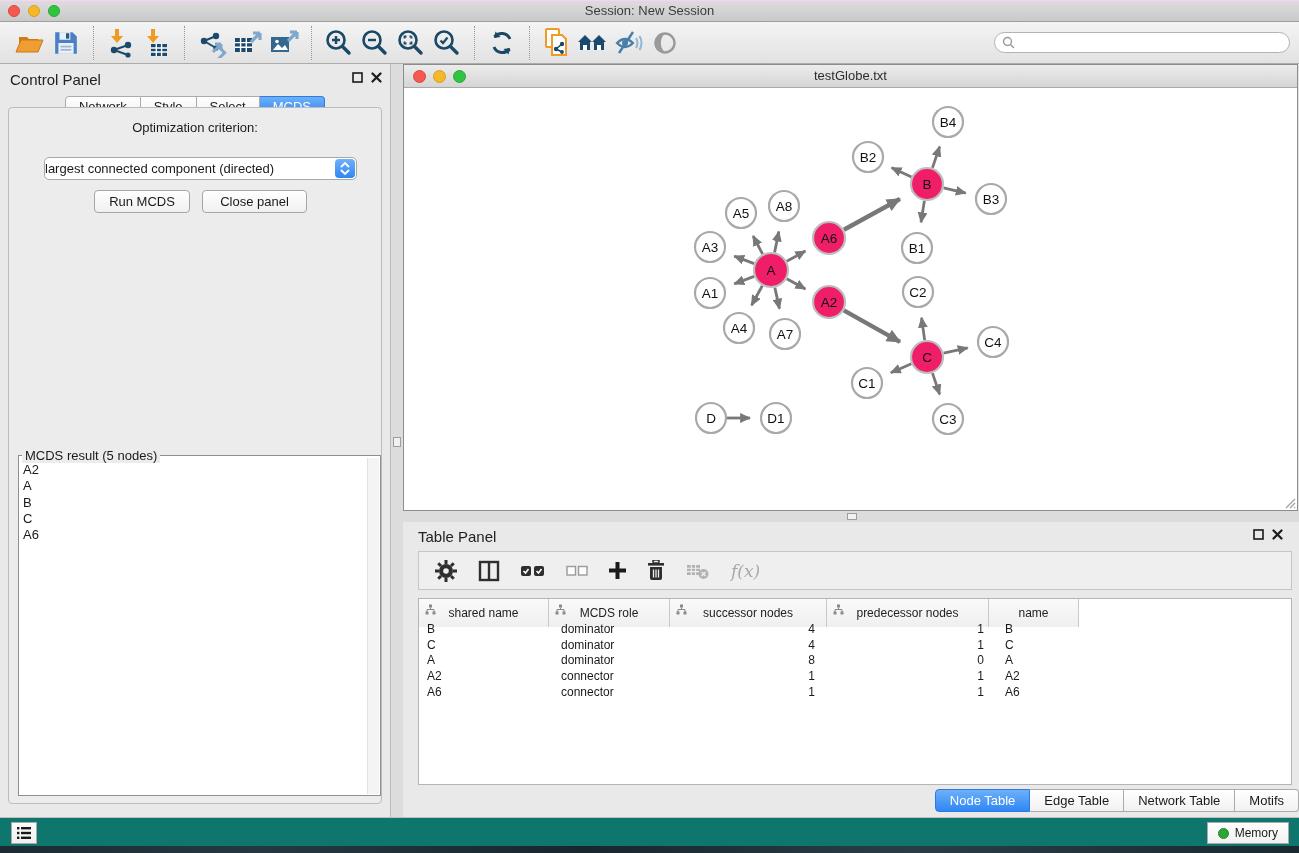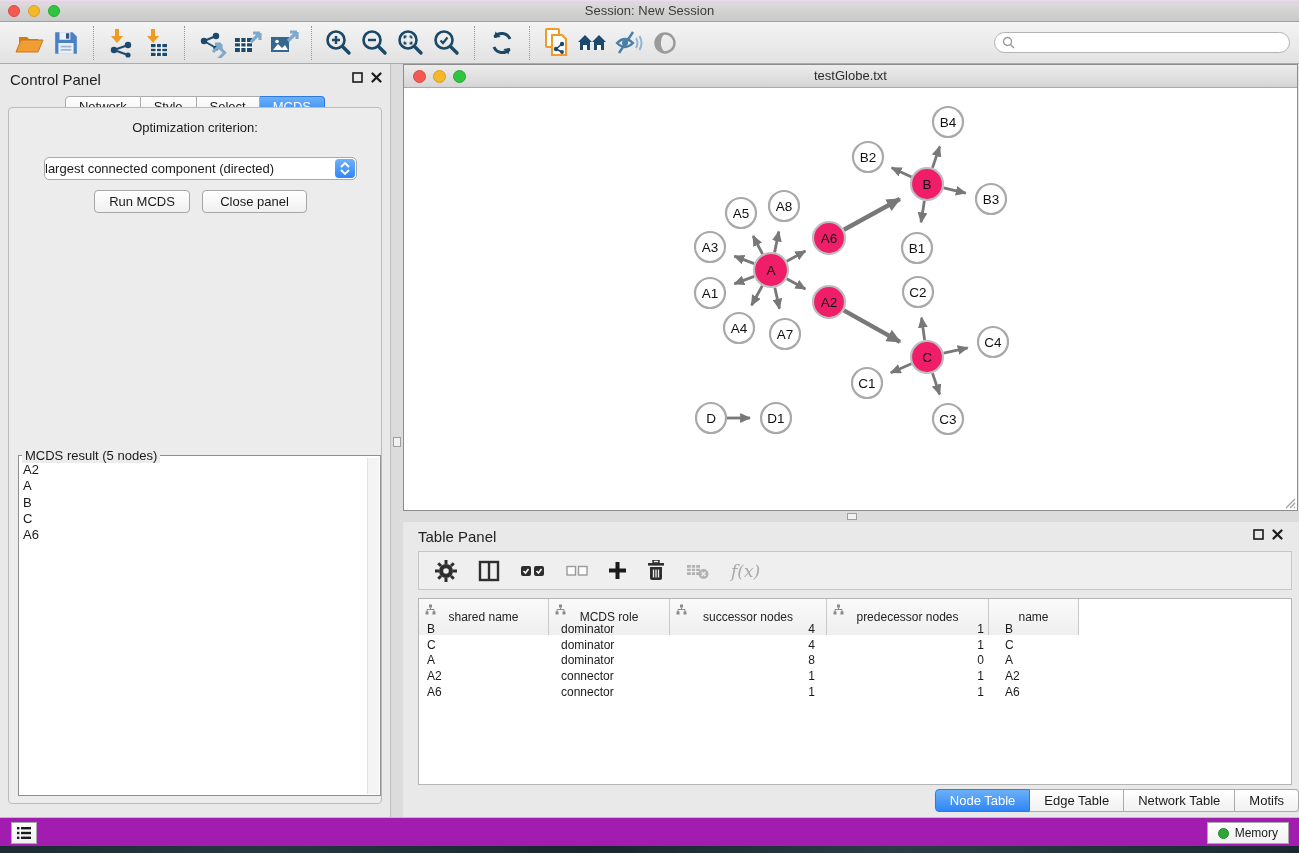--- a/index.html
+++ b/index.html
@@ -87,35 +87,35 @@
   #table-panel .panel-title{left:15px;top:6px;}
   #table-panel .panel-icons{right:16px;top:7px;}
   .tp-toolbar{position:absolute;left:15px;top:29px;width:874px;height:39px;background:#efefef;
     border:1px solid #c6c6c6;display:flex;align-items:center;gap:21px;padding-left:16px;}
   .tp-icon{display:flex;align-items:center;justify-content:center;}
   .fx-label{font:italic 17px "DejaVu Serif",serif;color:#a8a8a8;}
   .tp-table{position:absolute;left:15px;top:76px;width:874px;height:187px;background:#fff;
     border:1px solid #b5b5b5;overflow:hidden;}
   .th-row{position:absolute;left:0;top:0;height:21px;display:flex;border-bottom:1px solid #bdbdbd;}
   .th{position:relative;background:linear-gradient(#fafafa,#efefef);border-right:1px solid #c9c9c9;
-    font-size:12px;color:#222;display:flex;align-items:center;justify-content:center;height:36px;text-align:right;}
+    font-size:12px;color:#222;display:flex;align-items:center;justify-content:center;height:28px;text-align:right;}
   .th svg{position:absolute;left:6px;top:5px;}
   .tb-rows{position:absolute;left:0;top:22px;right:0;}
   .tr{display:flex;height:15.7px;font-size:12px;align-items:center;}
   .td{padding:0;white-space:nowrap;overflow:hidden;}
   .c1{width:129px;padding-left:8px;}
   .c2{width:121px;padding-left:12px;}
   .c3{width:157px;text-align:right;padding-right:12px;}
   .c4{width:162px;text-align:right;padding-right:5px;}
   .c5{width:90px;padding-left:16px;}
   .tp-tabs{position:absolute;left:0;right:0;top:267px;display:flex;justify-content:flex-end;}
   .tp-tabs .seg-tab{height:23px;font-size:13px;padding:2px 14px;}
 
   
-  #statusbar{position:absolute;left:0;top:817px;width:1299px;height:29px;background:#a21caf;
+  #statusbar{position:absolute;left:0;top:817px;width:1299px;height:29px;background:#0f766e;
     border-top:1px solid #bfbfbf;}
   #list-btn{position:absolute;left:11px;top:4px;width:26px;height:22px;background:linear-gradient(#fdfdfd,#f0f0f0);
     border:1px solid #a9a9a9;display:flex;align-items:center;justify-content:center;}
   #memory-btn{position:absolute;right:10px;top:4px;height:22px;background:linear-gradient(#ffffff,#f1f1f1);
     border:1px solid #a9a9a9;display:flex;align-items:center;gap:6px;padding:0 10px;font-size:12px;}
   .green-dot{width:11px;height:11px;border-radius:50%;background:#2ba637;border:1px solid #238a2e;}
   #desktop-strip{position:absolute;left:0;top:846px;width:1299px;height:7px;
     background:linear-gradient(90deg,#1c2b33,#253842 20%,#18262e 45%,#2a3d47 70%,#1a2930);}
 </style>
 </head>

